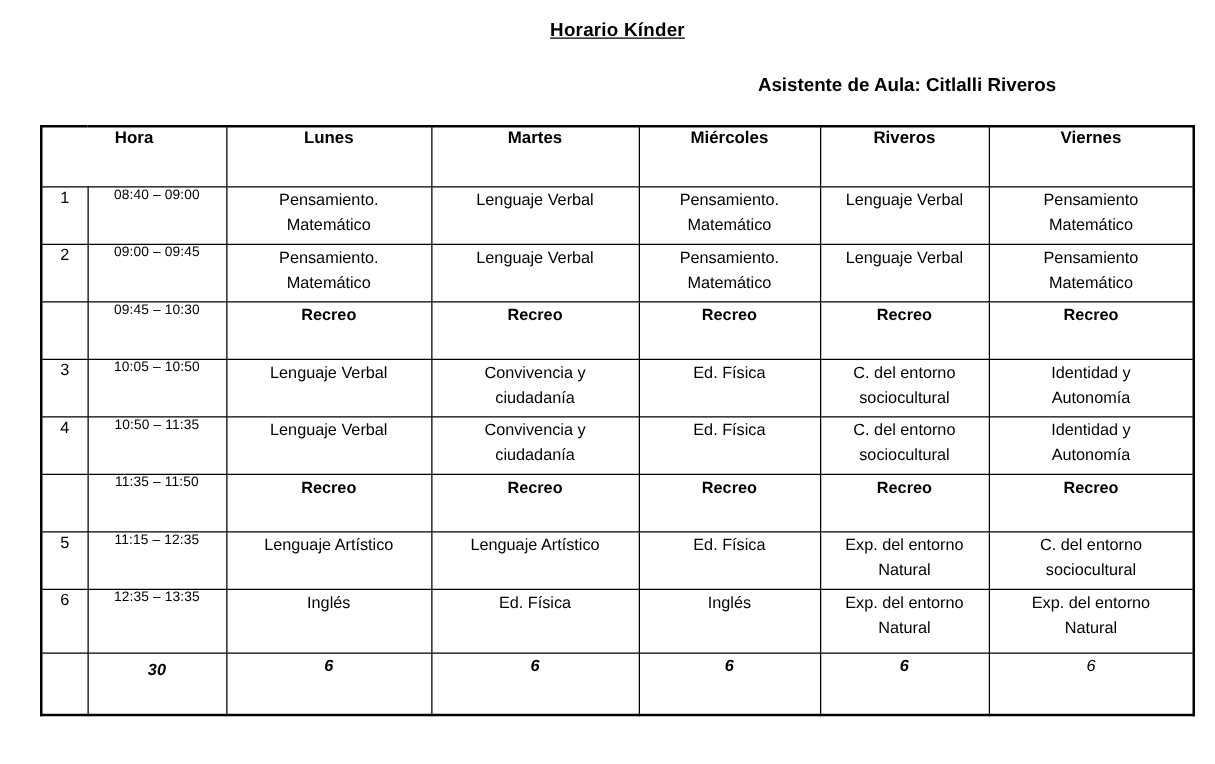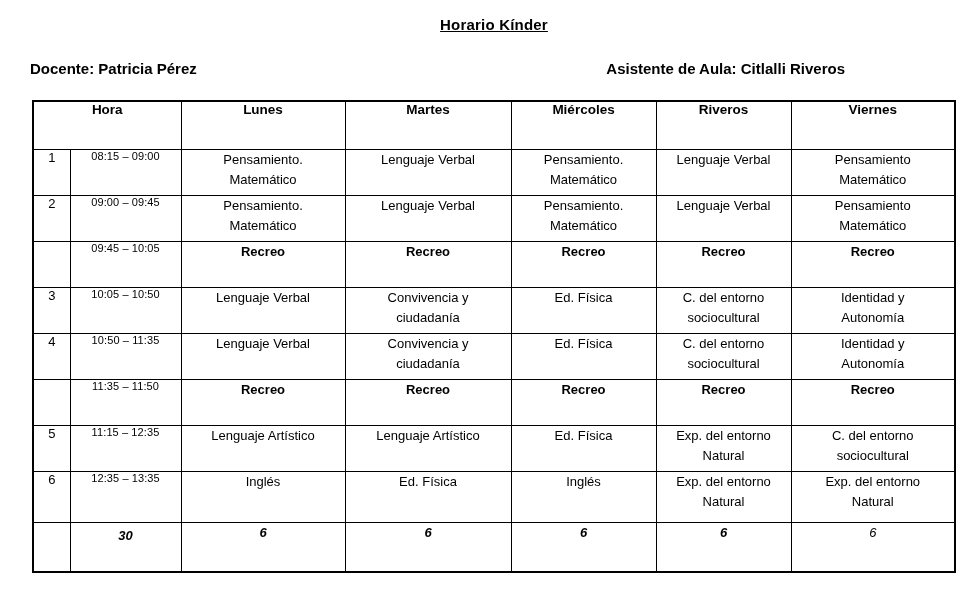--- a/index.html
+++ b/index.html
@@ -90,21 +90,20 @@
   tr.row-totals td.regular-weight { font-weight: normal; }
 </style>
 </head>
 <body>
 
 <div class="page">
 
   <div class="doc-title">Horario Kínder</div>
 
   <div class="subheader">
-    <span class="docente">Docente: Patricia Pérez</span>
     <span class="asistente">Asistente de Aula: Citlalli Riveros</span>
   </div>
 
   <table class="schedule">
     <colgroup>
       <col style="width:37px">
       <col style="width:111px">
       <col style="width:164px">
       <col style="width:166px">
       <col style="width:145px">
@@ -117,21 +116,21 @@
         <th>Lunes</th>
         <th>Martes</th>
         <th>Miércoles</th>
         <th>Riveros</th>
         <th>Viernes</th>
       </tr>
     </thead>
     <tbody id="schedule-body">
         <tr class="row-class">
           <td class="num-cell">1</td>
-          <td class="time-cell">08:15 – 09:00</td>
+          <td class="time-cell">08:40 – 09:00</td>
           <td class="subject-cell">Pensamiento.
 Matemático</td>
           <td class="subject-cell">Lenguaje Verbal</td>
           <td class="subject-cell">Pensamiento.
 Matemático</td>
           <td class="subject-cell">Lenguaje Verbal</td>
           <td class="subject-cell">Pensamiento
 Matemático</td>
         </tr>
         <tr class="row-class">
@@ -141,21 +140,21 @@
 Matemático</td>
           <td class="subject-cell">Lenguaje Verbal</td>
           <td class="subject-cell">Pensamiento.
 Matemático</td>
           <td class="subject-cell">Lenguaje Verbal</td>
           <td class="subject-cell">Pensamiento
 Matemático</td>
         </tr>
         <tr class="row-recess">
           <td class="num-cell"></td>
-          <td class="time-cell">09:45 – 10:05</td>
+          <td class="time-cell">09:45 – 10:30</td>
           <td class="subject-cell">Recreo</td>
           <td class="subject-cell">Recreo</td>
           <td class="subject-cell">Recreo</td>
           <td class="subject-cell">Recreo</td>
           <td class="subject-cell">Recreo</td>
         </tr>
         <tr class="row-class">
           <td class="num-cell">3</td>
           <td class="time-cell">10:05 – 10:50</td>
           <td class="subject-cell">Lenguaje Verbal</td>

